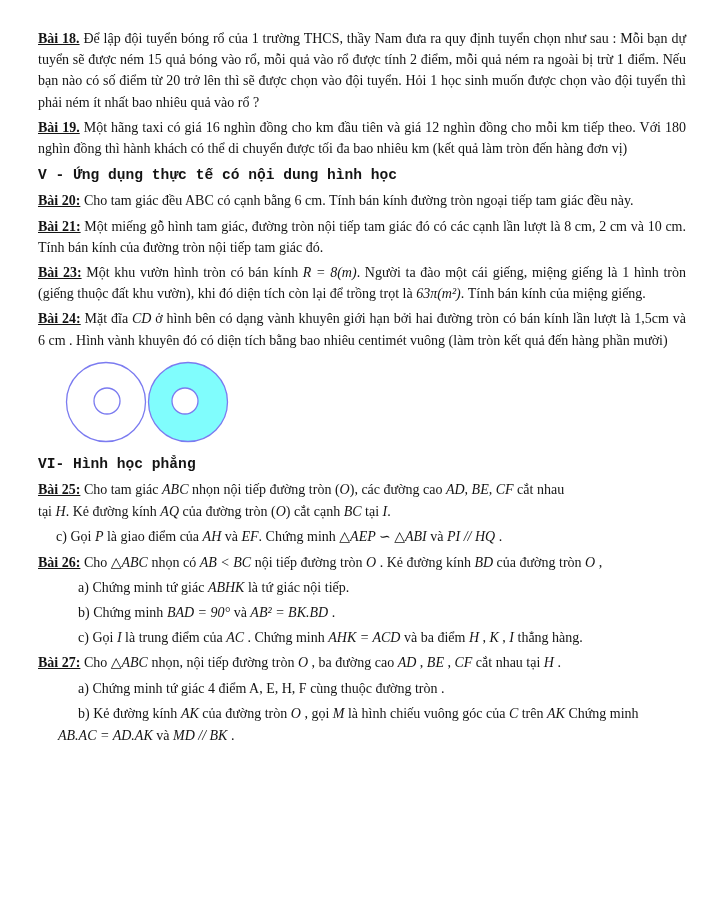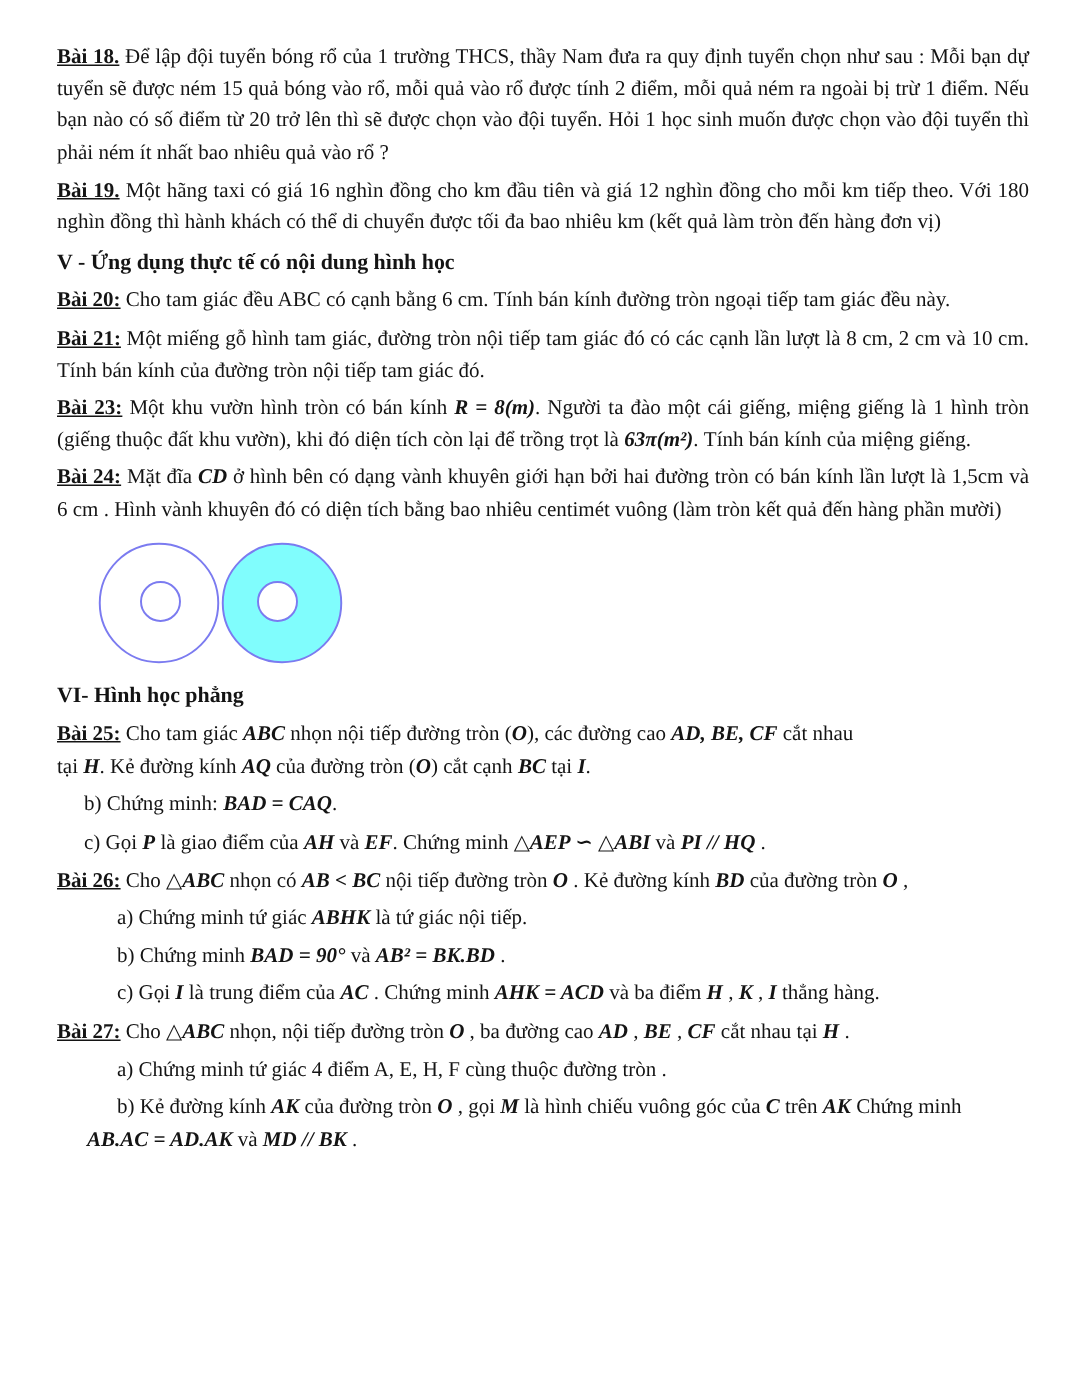--- a/index.html
+++ b/index.html
@@ -5,30 +5,30 @@
   html,body{margin:0;padding:0;}
   body{
     width:714px;height:924px;overflow:hidden;background:#ffffff;
     font-family:"Liberation Serif","DejaVu Serif",serif;
     font-size:14px;color:#141414;
     -webkit-font-smoothing:antialiased;
   }
   .page{padding:24px 28px 0 38px;width:648px;box-sizing:content-box;}
   .blk{margin:0;line-height:21.2px;}
   .k-p{margin-top:4px;text-align:justify;}
-  .k-h{margin-top:6px;font-weight:bold;font-size:14.6px;}
+  .k-h{margin-top:6px;font-weight:bold;font-size:14.6px;font-family:Liberation Mono, monospace;}
   .k-sub{margin-top:4px;}
   .k-c1{margin-top:1px;}
   .ind1{margin-left:18px;}
   .ind2{}
   .ind3{margin-left:40px;}
   .ind4{margin-left:20px;}
   .r-label{font-weight:bold;text-decoration:underline;}
   .r-b{font-weight:bold;}
-  .r-m{font-style:italic;font-weight:bold;}
+  .r-m{font-style:italic;}
   .r-n{font-style:normal;}
   .figure{margin:7px 0 2px 14px;height:90px;}
   .st{stroke:var(--circle-stroke,#7b7bf0);stroke-width:1.3;}
 </style>
 </head>
 <body style="--circle-stroke: #7b7bf0;">
 
 <div class="page">
   <div id="doc-top">
       <p class="blk k-p"><span class="r-label">Bài 18.</span><span class="r-n"> Để lập đội tuyển bóng rổ của 1 trường THCS, thầy Nam đưa ra quy định tuyển chọn như sau : Mỗi bạn dự tuyển sẽ được ném 15 quả bóng vào rổ, mỗi quả vào rổ được tính 2 điểm, mỗi quả ném ra ngoài bị trừ 1 điểm. Nếu bạn nào có số điểm từ 20 trở lên thì sẽ được chọn vào đội tuyển. Hỏi 1 học sinh muốn được chọn vào đội tuyển thì phải ném ít nhất bao nhiêu quả vào rổ ?</span></p>
@@ -46,21 +46,20 @@
       <circle class="st" cx="55" cy="43" r="13" fill="#ffffff"></circle>
       <circle class="st" cx="136" cy="44" r="39.5" fill="#80fdfd"></circle>
       <circle class="st" cx="133" cy="43" r="13" fill="#ffffff"></circle>
     </svg>
   </div>
 
   <div id="doc-bottom">
       <p class="blk k-h"><span class="r-b">VI- Hình học phẳng</span></p>
       <p class="blk k-p"><span class="r-label">Bài 25:</span><span class="r-n"> Cho tam giác </span><span class="r-m">ABC</span><span class="r-n"> nhọn nội tiếp đường tròn (</span><span class="r-m">O</span><span class="r-n">), các đường cao </span><span class="r-m">AD, BE, CF</span><span class="r-n"> cắt nhau</span></p>
       <p class="blk k-c1 ind2"><span class="r-n">tại </span><span class="r-m">H</span><span class="r-n">. Kẻ đường kính </span><span class="r-m">AQ</span><span class="r-n"> của đường tròn (</span><span class="r-m">O</span><span class="r-n">) cắt cạnh </span><span class="r-m">BC</span><span class="r-n"> tại </span><span class="r-m">I</span><span class="r-n">.</span></p>
-      <p class="blk k-sub ind1"><span class="r-n">b) Chứng minh: </span><span class="r-m">BAD = CAQ</span><span class="r-n">.</span></p>
       <p class="blk k-sub ind1"><span class="r-n">c) Gọi </span><span class="r-m">P</span><span class="r-n"> là giao điểm của </span><span class="r-m">AH</span><span class="r-n"> và </span><span class="r-m">EF</span><span class="r-n">. Chứng minh </span><span class="r-m">△AEP ∽ △ABI</span><span class="r-n"> và </span><span class="r-m">PI // HQ</span><span class="r-n"> .</span></p>
       <p class="blk k-p"><span class="r-label">Bài 26:</span><span class="r-n"> Cho </span><span class="r-m">△ABC</span><span class="r-n"> nhọn có </span><span class="r-m">AB &lt; BC</span><span class="r-n"> nội tiếp đường tròn </span><span class="r-m">O</span><span class="r-n"> . Kẻ đường kính </span><span class="r-m">BD</span><span class="r-n"> của đường tròn </span><span class="r-m">O</span><span class="r-n"> ,</span></p>
       <p class="blk k-sub ind3"><span class="r-n">a) Chứng minh tứ giác </span><span class="r-m">ABHK</span><span class="r-n"> là tứ giác nội tiếp.</span></p>
       <p class="blk k-sub ind3"><span class="r-n">b) Chứng minh </span><span class="r-m">BAD = 90°</span><span class="r-n"> và </span><span class="r-m">AB² = BK.BD</span><span class="r-n"> .</span></p>
       <p class="blk k-sub ind3"><span class="r-n">c) Gọi </span><span class="r-m">I</span><span class="r-n"> là trung điểm của </span><span class="r-m">AC</span><span class="r-n"> . Chứng minh </span><span class="r-m">AHK = ACD</span><span class="r-n"> và ba điểm </span><span class="r-m">H</span><span class="r-n"> , </span><span class="r-m">K</span><span class="r-n"> , </span><span class="r-m">I</span><span class="r-n"> thẳng hàng.</span></p>
       <p class="blk k-p"><span class="r-label">Bài 27:</span><span class="r-n"> Cho </span><span class="r-m">△ABC</span><span class="r-n"> nhọn, nội tiếp đường tròn </span><span class="r-m">O</span><span class="r-n"> , ba đường cao </span><span class="r-m">AD</span><span class="r-n"> , </span><span class="r-m">BE</span><span class="r-n"> , </span><span class="r-m">CF</span><span class="r-n"> cắt nhau tại </span><span class="r-m">H</span><span class="r-n"> .</span></p>
       <p class="blk k-sub ind3"><span class="r-n">a) Chứng minh tứ giác 4 điểm A, E, H, F cùng thuộc đường tròn .</span></p>
       <p class="blk k-sub ind3"><span class="r-n">b) Kẻ đường kính </span><span class="r-m">AK</span><span class="r-n"> của đường tròn </span><span class="r-m">O</span><span class="r-n"> , gọi </span><span class="r-m">M</span><span class="r-n"> là hình chiếu vuông góc của </span><span class="r-m">C</span><span class="r-n"> trên </span><span class="r-m">AK</span><span class="r-n"> Chứng minh</span></p>
       <p class="blk k-c1 ind4"><span class="r-m">AB.AC = AD.AK</span><span class="r-n"> và </span><span class="r-m">MD // BK</span><span class="r-n"> .</span></p>
     </div>

